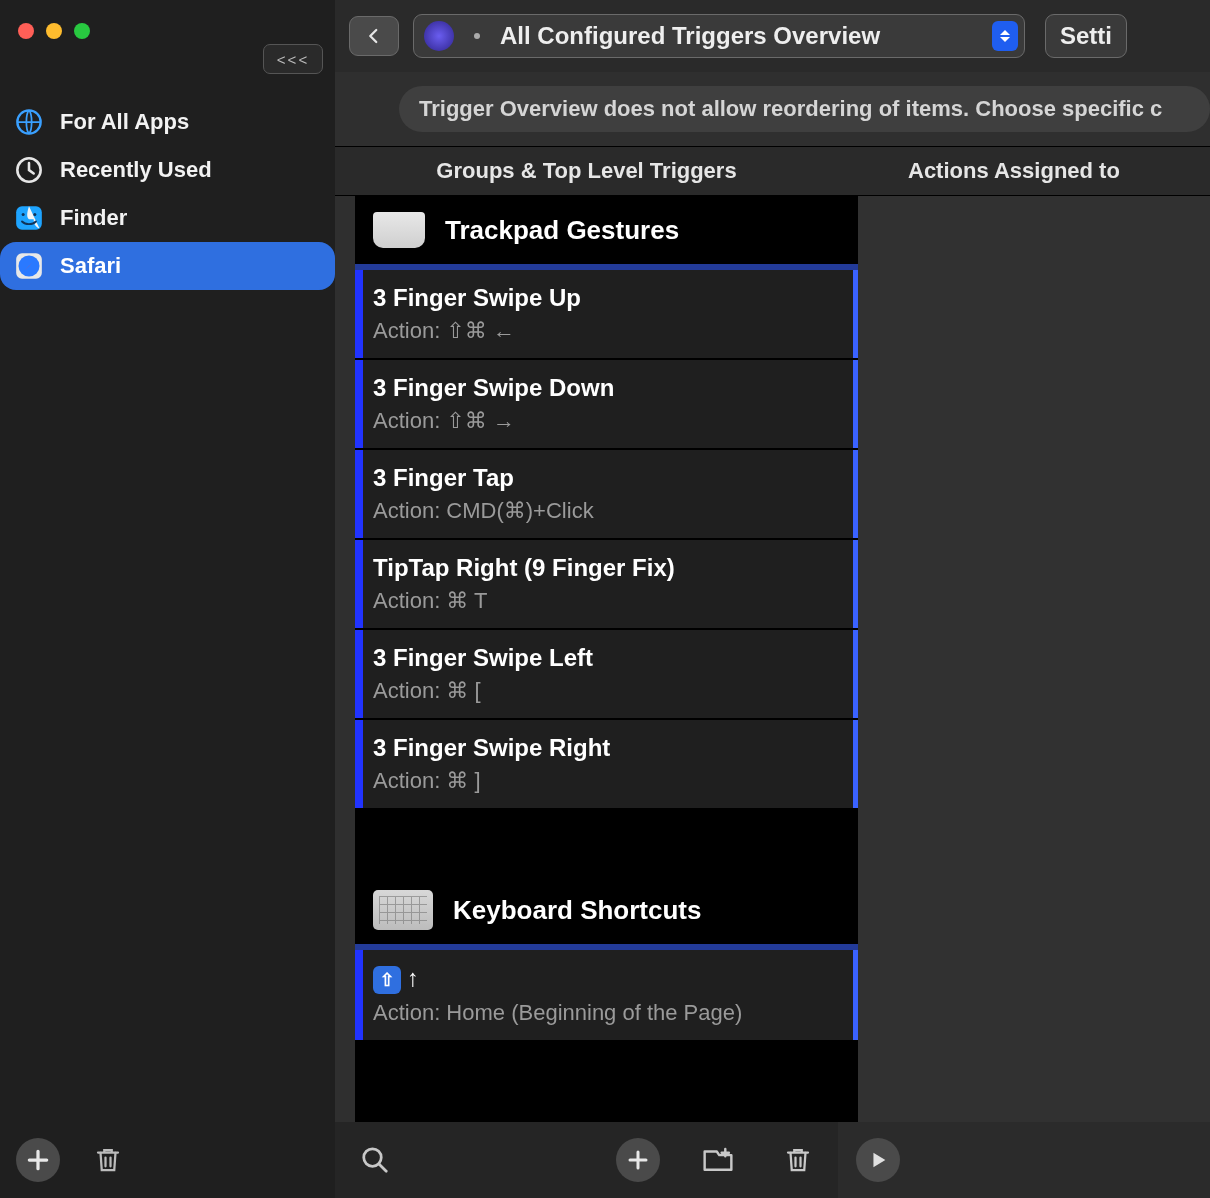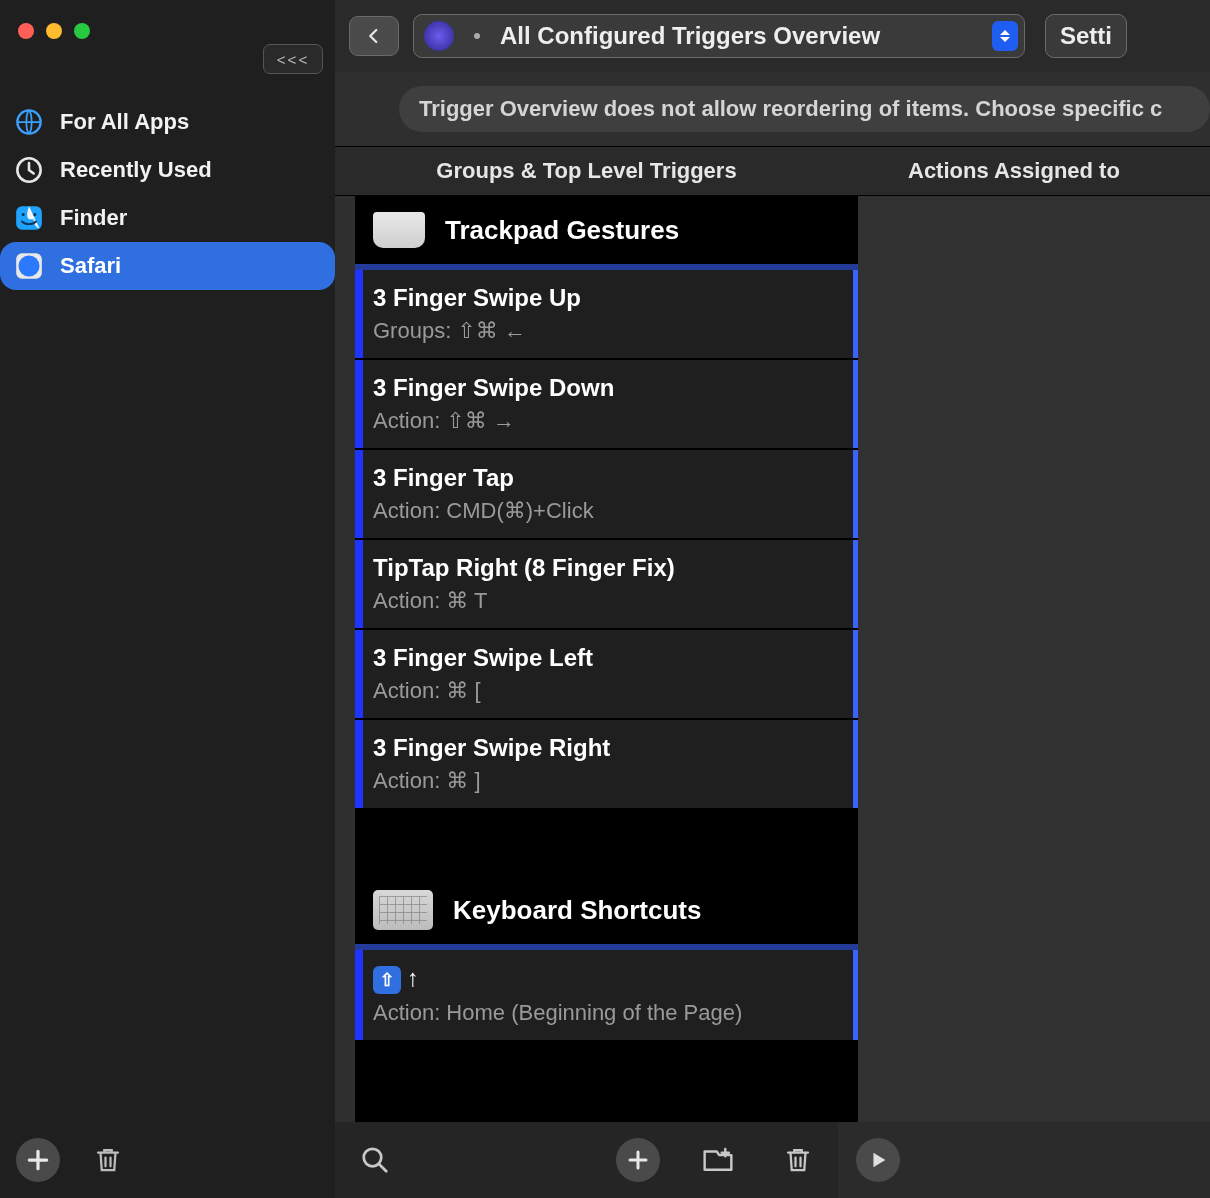--- a/index.html
+++ b/index.html
@@ -169,21 +169,21 @@
         <div class="section-header">
           <div class="trackpad-icon"></div>
           <div class="title">Trackpad Gestures</div>
         </div>
         <div class="thin-sep"></div>
         <div class="trigger-list">
           <div class="trigger-item">
             <div class="bluebar"></div>
             <div class="tcontent">
               <div class="tname">3 Finger Swipe Up</div>
-              <div class="taction">Groups: ⇧⌘ ←</div>
+              <div class="taction">Action: ⇧⌘ ←</div>
             </div>
             <div class="redge"></div>
           </div>
           <div class="trigger-item">
             <div class="bluebar"></div>
             <div class="tcontent">
               <div class="tname">3 Finger Swipe Down</div>
               <div class="taction">Action: ⇧⌘ →</div>
             </div>
             <div class="redge"></div>
@@ -192,21 +192,21 @@
             <div class="bluebar"></div>
             <div class="tcontent">
               <div class="tname">3 Finger Tap</div>
               <div class="taction">Action: CMD(⌘)+Click</div>
             </div>
             <div class="redge"></div>
           </div>
           <div class="trigger-item">
             <div class="bluebar"></div>
             <div class="tcontent">
-              <div class="tname">TipTap Right (8 Finger Fix)</div>
+              <div class="tname">TipTap Right (9 Finger Fix)</div>
               <div class="taction">Action: ⌘ T</div>
             </div>
             <div class="redge"></div>
           </div>
           <div class="trigger-item">
             <div class="bluebar"></div>
             <div class="tcontent">
               <div class="tname">3 Finger Swipe Left</div>
               <div class="taction">Action: ⌘ [</div>
             </div>

